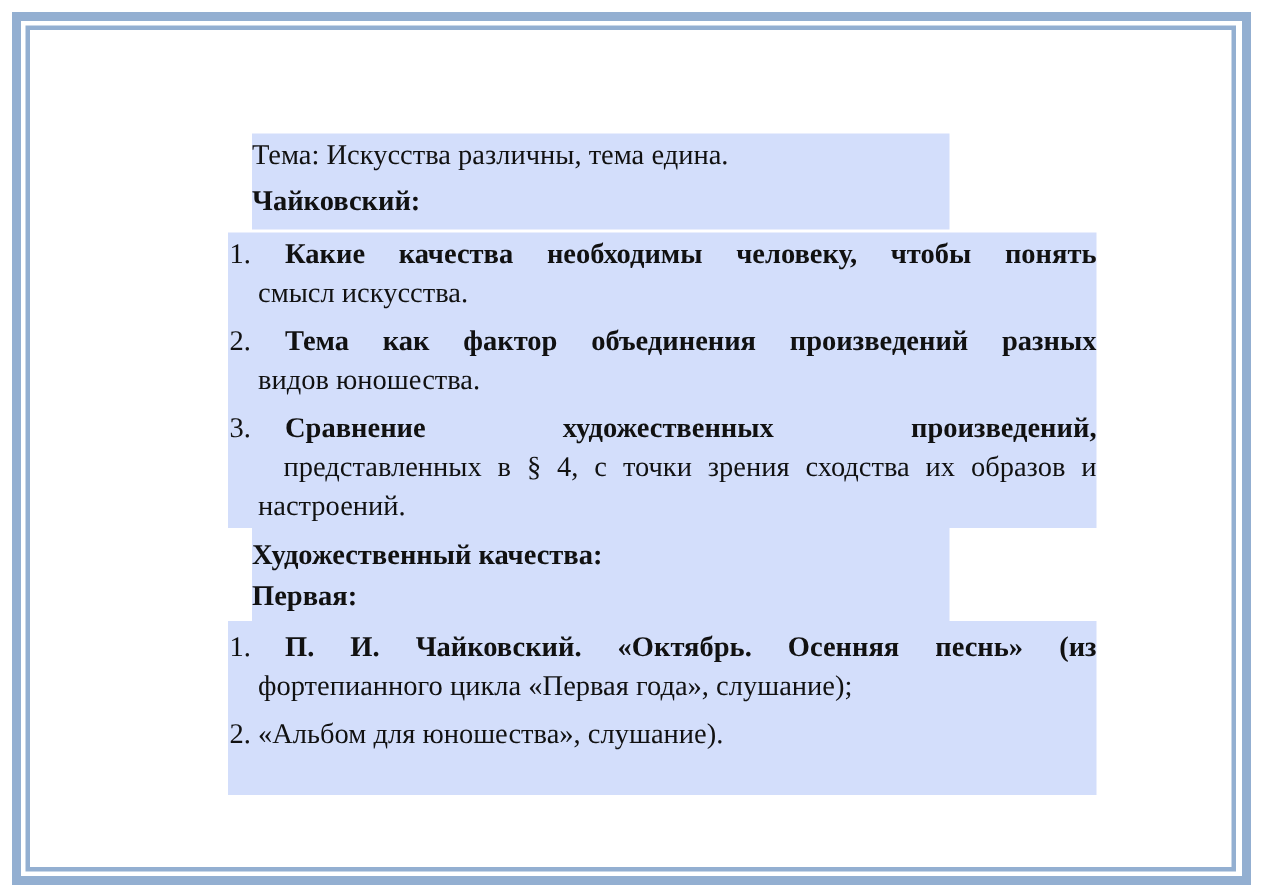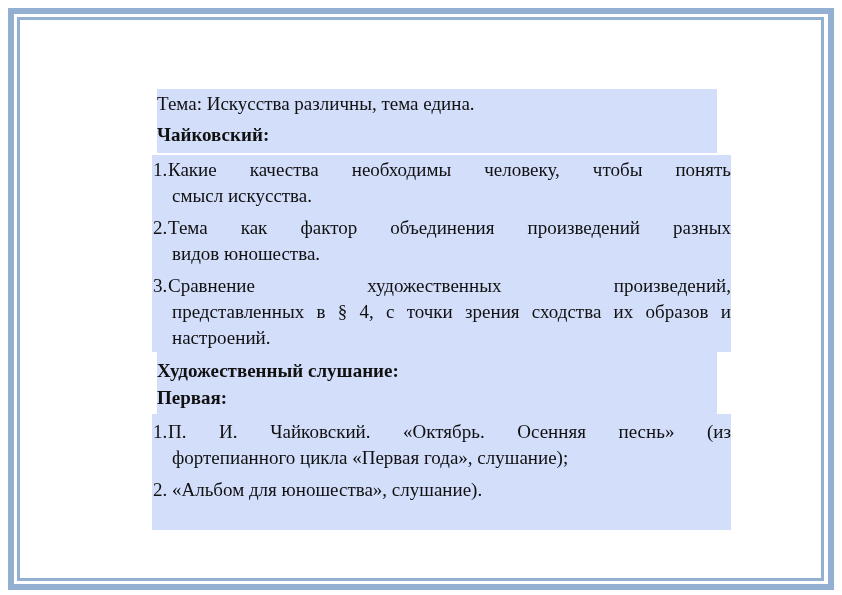--- a/index.html
+++ b/index.html
@@ -29,21 +29,21 @@
       box-sizing: border-box;
       border: 3px solid #93afd1;
     }
     .block {
       position: absolute;
       background: #d3defb;
       box-sizing: border-box;
       font-size: 19px;
     }
     .headline-block {
-      left: 157px; width: 560px;
+      left: 168px; width: 465px;
     }
     .list-block {
       left: 152px; width: 579px;
     }
     .line {
       position: absolute;
       left: 0;
       white-space: nowrap;
       line-height: 26px;
       height: 26px;
@@ -63,24 +63,25 @@
       left: 20px;
       right: 0;
       line-height: 26px;
       text-align: justify;
       text-align-last: left;
     }
     .li-first {
       display: block;
       text-align: justify;
       text-align-last: justify;
-      padding-left: 16px;
+      padding-left: 38px;
       margin-left: -20px;
       height: 26px;
       overflow: hidden;
+      font-weight: bold;
     }
     .li-rest {
       display: block;
       text-align: justify;
       text-align-last: left;
     }
   </style>
 </head>
 <body>
 
@@ -104,28 +105,28 @@
     <span class="li-num">2.</span>
     <div class="li-text">
       <span class="li-first">Тема как фактор объединения произведений разных</span>
       <span class="li-rest">видов юношества.</span>
     </div>
   </div>
   <div class="li" style="top:118px;height:78px;">
     <span class="li-num">3.</span>
     <div class="li-text">
       <span class="li-first">Сравнение художественных произведений,</span>
-      <span class="li-rest" style="text-align:justify;text-align-last:justify;white-space:nowrap;">представленных в § 4, с точки зрения сходства их образов и</span>
+      <span class="li-rest" style="text-align:justify;text-align-last:justify;white-space:nowrap;margin-left:17px;">представленных в § 4, с точки зрения сходства их образов и</span>
       <span class="li-rest">настроений.</span>
     </div>
   </div>
 </div>
 
 <div class="block headline-block" style="top:352px;height:62px;">
-  <div class="line bold" style="top:6px;">Художественный слушание:</div>
+  <div class="line bold" style="top:6px;">Художественный качества:</div>
   <div class="line bold" style="top:33px;">Первая:</div>
 </div>
 
 <div class="block list-block" style="top:414px;height:116px;">
   <div class="li" style="top:5px;height:52px;">
     <span class="li-num">1.</span>
     <div class="li-text">
       <span class="li-first">П. И. Чайковский. «Октябрь. Осенняя песнь» (из</span>
       <span class="li-rest">фортепианного цикла «Первая года», слушание);</span>
     </div>

